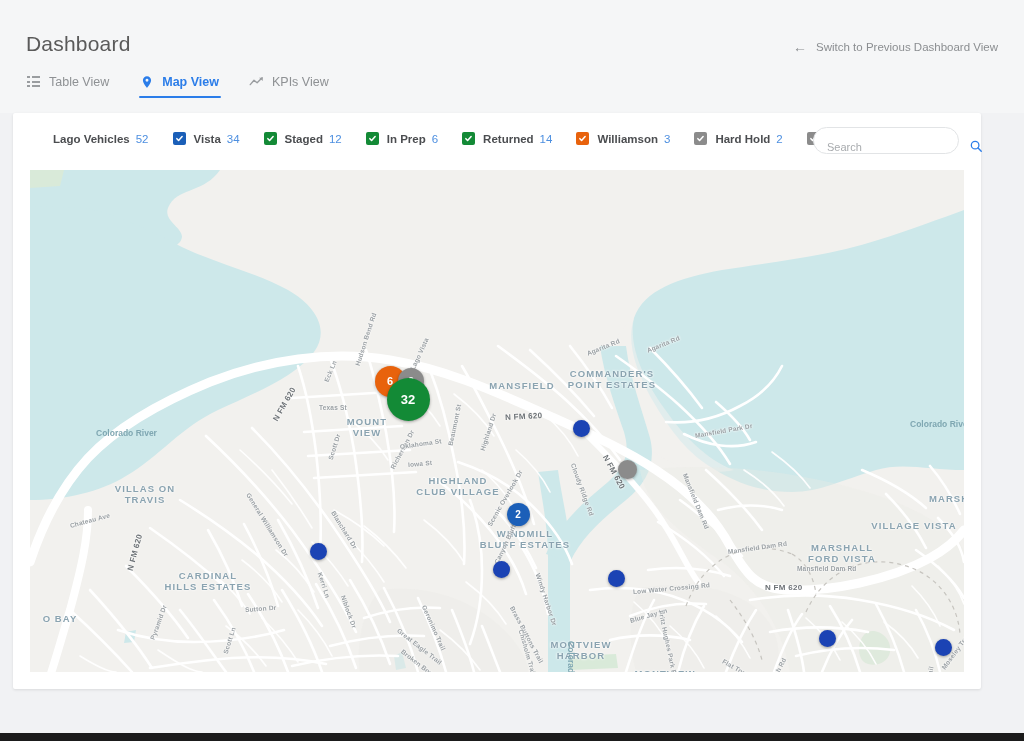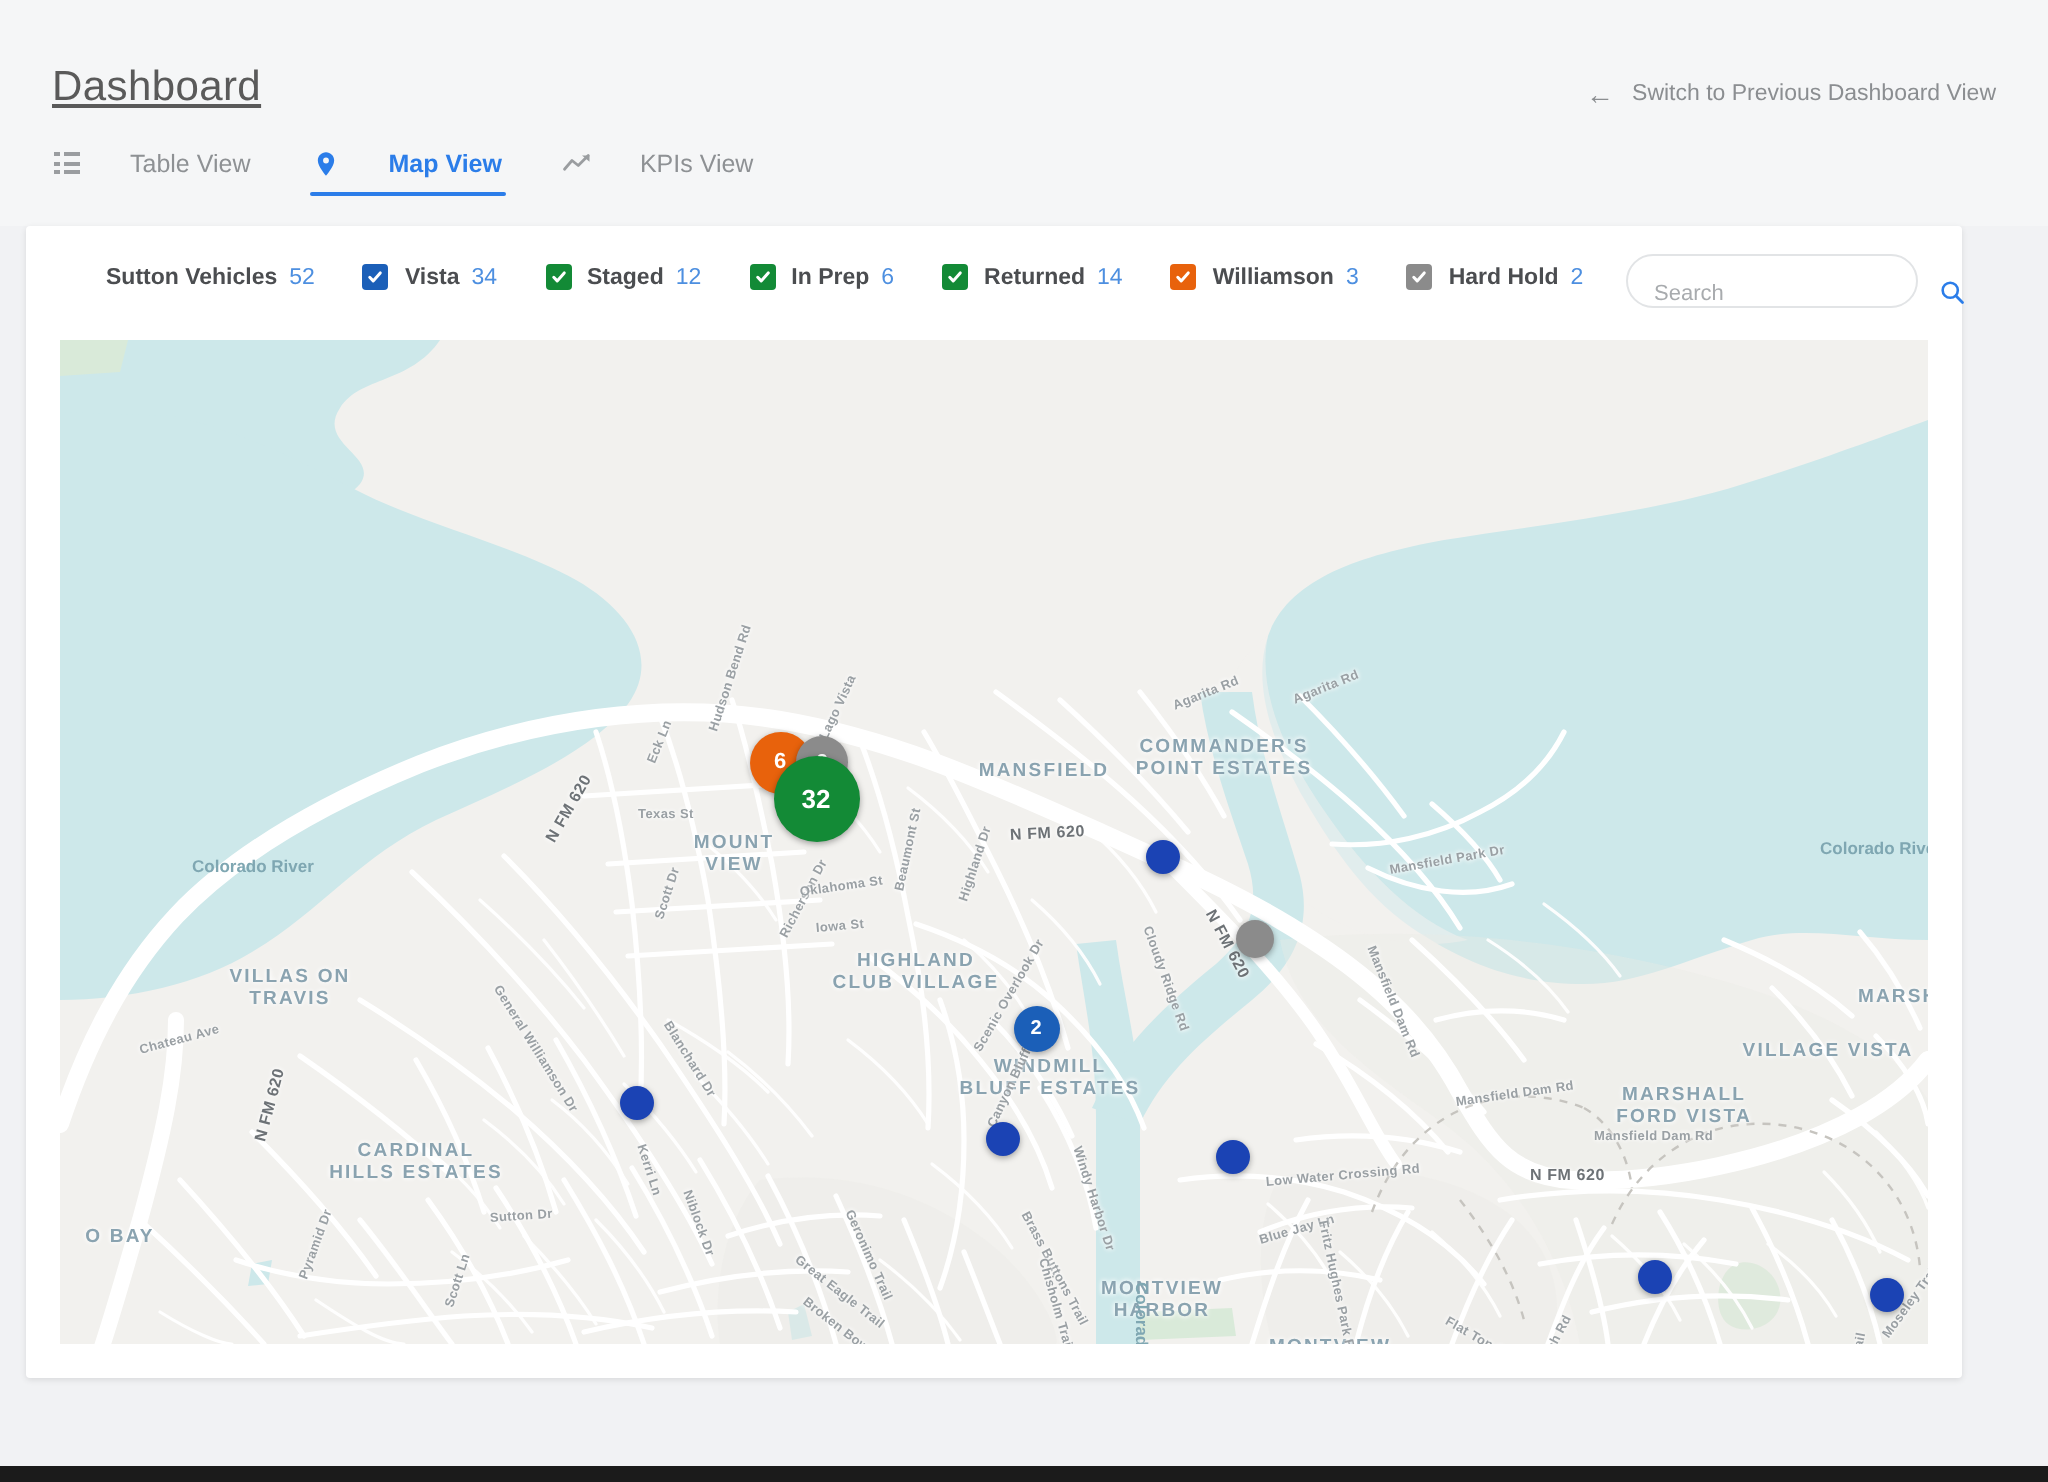--- a/index.html
+++ b/index.html
@@ -8,33 +8,33 @@
     background: #f1f2f4;
     font-family: "Liberation Sans", sans-serif;
     overflow: hidden;
   }
   .page { position: relative; width: 1024px; height: 741px; background: #f1f2f4; }
 
   
   .header { position: absolute; left: 0; top: 0; width: 1024px; height: 113px; background: #f5f6f7; }
   .page-title {
     position: absolute; left: 26px; top: 32px;
-    font-size: 21px; font-weight: 400; color: #5a5a5a; letter-spacing: .2px; text-decoration: underline;
+    font-size: 21px; font-weight: 400; color: #5a5a5a; letter-spacing: .2px;
   }
   .switch-link {
     position: absolute; right: 26px; top: 40px;
     display: flex; align-items: center; gap: 9px;
     font-size: 11.5px; color: #8b8e91; cursor: pointer; white-space: nowrap;
   }
   .switch-link .arrow { font-size: 14px; color: #8b8e91; line-height: 1; }
 
   
   .tabs { position: absolute; left: 26px; top: 74px; display: flex; align-items: flex-end; gap: 0; }
   .tab {
-    display: flex; align-items: center; gap: 24px;
+    display: flex; align-items: center; gap: 8px;
     padding: 0 16px 9px 0; margin-right: 14px;
     font-size: 12.5px; color: #8e9194; cursor: pointer; position: relative;
   }
   .tab .ticon { display: flex; align-items: center; justify-content: center; width: 15px; height: 15px; }
   .tab.active { color: #2b7de9; font-weight: bold; }
   .tab.active .underline {
     position: absolute; left: 0; right: 14px; bottom: 0; height: 2.5px; background: #2b7de9; border-radius: 2px;
   }
 
   
@@ -161,21 +161,21 @@
         <span>KPIs View</span>
       </div>
     </div>
   </div>
 
   <div class="card">
 
     <div class="legend">
       <div class="legend-items" id="legend-items">
         <div class="li total">
-          <span class="lab">Sutton Vehicles</span>
+          <span class="lab">Lago Vehicles</span>
           <span class="cnt">52</span>
         </div>
       <div class="li">
             <span class="cb" style="background: rgb(27, 95, 184);">
               <svg viewBox="0 0 12 12">
                 <path fill="none" stroke="#fff" stroke-width="2" stroke-linecap="round" stroke-linejoin="round" d="M2.5 6.2 L4.8 8.6 L9.5 3.3"></path>
               </svg>
             </span>
             <span class="lab">Vista</span>
             <span class="cnt" style="color: rgb(77, 143, 224);">34</span>

